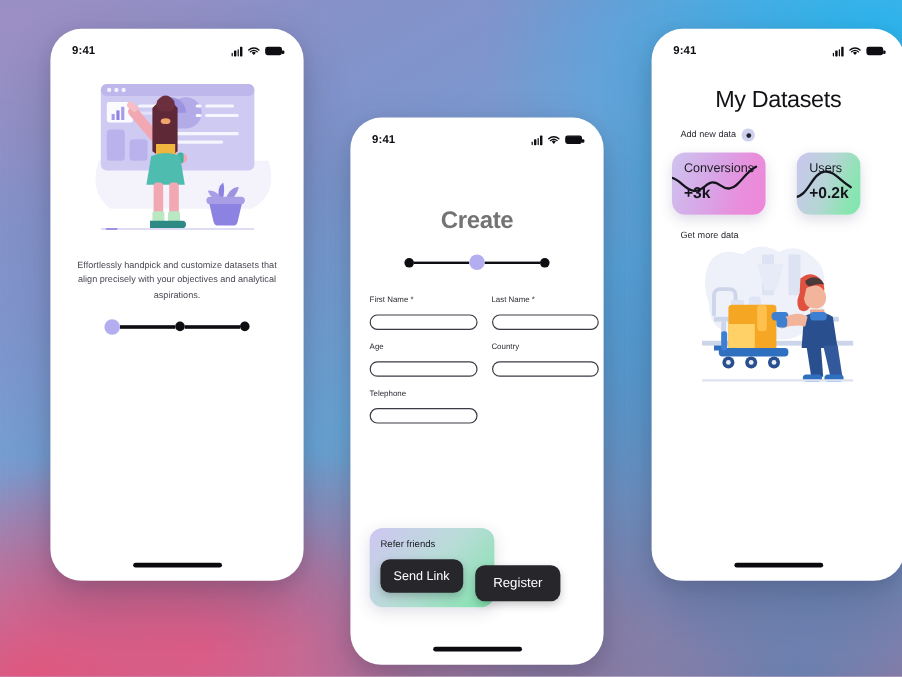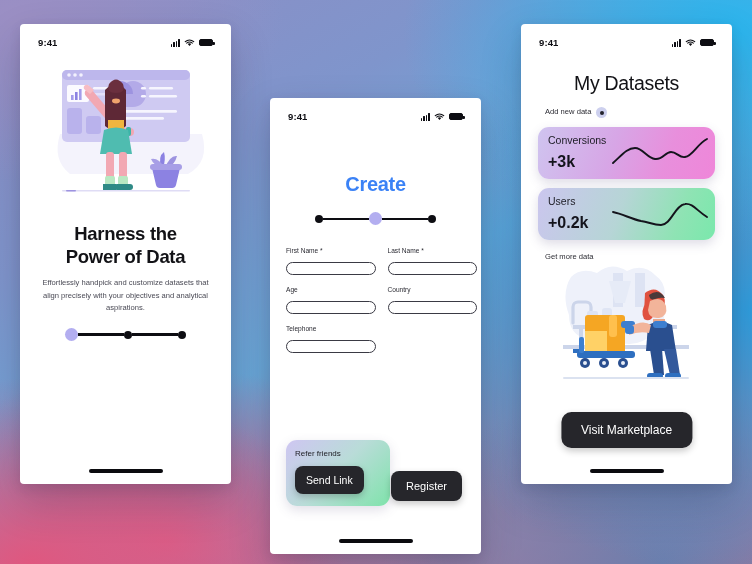--- a/index.html
+++ b/index.html
@@ -19,23 +19,24 @@
       radial-gradient(ellipse 55% 45% at 2% 3%, #9b8fc4 0%, rgba(155,143,196,0) 65%),
       radial-gradient(ellipse 60% 50% at 88% 100%, #6a7fae 0%, rgba(106,127,174,0) 62%),
       linear-gradient(150deg, #8e8dc4 0%, #7f95cc 28%, #6aa9da 52%, #8e8bb4 74%, #c0708f 100%);
     overflow: hidden;
   }
 
   
   .phone {
     position: absolute;
     background: #ffffff;
-    border-radius: 4px;
+    border-radius: 26px;
     box-shadow: 0 18px 40px rgba(40,30,60,.22), 0 4px 12px rgba(40,30,60,.12);
     overflow: hidden;
+    margin-left: 22px;
   }
   #phone1 { left: 20px;  top: 24px;  width: 211px; height: 460px; }
   #phone2 { left: 270px; top: 98px;  width: 211px; height: 456px; }
   #phone3 { left: 521px; top: 24px;  width: 211px; height: 460px; }
 
   
   .statusbar {
     display: flex; align-items: center; justify-content: space-between;
     padding: 11px 18px 0 18px;
     height: 26px;
@@ -84,65 +85,65 @@
   .stepper { display: flex; align-items: center; justify-content: center; gap: 0; margin-top: 14px; }
   .step-dot { width: 8px; height: 8px; border-radius: 50%; background: #0d0d12; flex: none; }
   .step-dot.active { width: 13px; height: 13px; background: #b3aef0; }
   .step-line { width: 46px; height: 2.4px; background: #0d0d12; flex: none; }
   .p1-cta { position: absolute; left: 50%; transform: translateX(-50%); bottom: 36px; }
   .p1-cta .dark-btn { padding: 11px 22px; font-size: 12.5px; border-radius: 10px; }
 
   
   .p2-title {
     text-align: center; font-size: 20px; font-weight: 700;
-    color: #3b82f6; line-height: 1.22; margin: 48px 26px 0; letter-spacing: -.3px;
+    color: #737373; line-height: 1.22; margin: 48px 26px 0; letter-spacing: -.3px;
   }
   .p2-stepper { margin-top: 16px; }
   .form { margin: 22px 16px 0; }
   .form-row { display: flex; gap: 12px; margin-bottom: 11px; }
   .field { flex: 1; min-width: 0; }
   .field.half { width: 50%; flex: none; }
   .field-label { font-size: 6.6px; color: #2b2b33; margin-bottom: 3px; display: block; }
   .field-input {
     width: 100%; height: 13px; border: 1px solid #3a3a44; border-radius: 7px;
     background: #fff; font-size: 6.5px; padding: 0 6px;
     font-family: "Liberation Sans", sans-serif; color: #222;
   }
   .refer-card {
     position: absolute; left: 16px; bottom: 48px; width: 104px; height: 66px;
     border-radius: 11px; padding: 9px 9px 0 9px;
     background: linear-gradient(135deg, #cfc6f2 0%, #b9dcd8 48%, #7fe3ab 100%);
     box-shadow: 0 4px 12px rgba(90,80,130,.18);
   }
   .refer-label { font-size: 8px; color: #1c1c22; margin-bottom: 8px; display: block; }
   .refer-card .dark-btn { padding: 8px 11px; font-size: 10.5px; border-radius: 8px; }
-  .register-btn { position: absolute; right: 19px; bottom: 53px; }
+  .register-btn { position: absolute; right: 36px; bottom: 53px; }
   .register-btn .dark-btn { padding: 9px 15px; font-size: 11px; border-radius: 8px; }
 
   
   .p3-title {
     font-size: 19.5px; font-weight: 400; color: #121216;
     text-align: center; margin: 22px 0 0; letter-spacing: -.3px;
   }
   .add-row { display: flex; gap: 5px; margin: 12px 0 0 24px; }
   .add-label { font-size: 7.6px; color: #2b2b33; }
   .add-badge {
     width: 11px; height: 11px; border-radius: 50%;
     background: #cdd0ee; display: flex; align-items: center; justify-content: center;
   }
   .add-badge i { width: 4px; height: 4px; border-radius: 50%; background: #23232c; display: block; }
-  .cards { margin: 9px 17px 0; display: flex; flex-direction: column; gap: 9px; }
+  .cards { margin: 9px 17px 0; display: flex; flex-direction: row; gap: 26px; }
   .stat-card {
     position: relative; height: 52px; border-radius: 11px; padding: 7px 10px;
     overflow: hidden; box-shadow: 0 4px 11px rgba(90,80,130,.2);
   }
   .stat-card.c1 { background: linear-gradient(110deg, #cfc4ef 0%, #d7a6e6 42%, #e88fdc 72%, #ef86d9 100%); }
   .stat-card.c2 { background: linear-gradient(110deg, #cbc6ee 0%, #b6d5d6 46%, #8fe3b4 78%, #7ae8ac 100%); }
   .stat-name { font-size: 10.5px; color: #1c1c24; display: block; }
-  .stat-val { font-size: 16px; font-weight: 700; color: #14141c; display: block; margin-top: 7px; }
+  .stat-val { font-size: 13px; font-weight: 700; color: #14141c; display: block; margin-top: 7px; }
   .spark { position: absolute; right: 6px; top: 9px; }
   .more-label { font-size: 7.6px; color: #2b2b33; margin: 12px 0 0 24px; }
   #phone3 .illus2 { margin: 2px auto 0; display: block; }
   .p3-cta { position: absolute; left: 50%; transform: translateX(-50%); bottom: 36px; }
   .p3-cta .dark-btn { padding: 11px 20px; font-size: 12px; border-radius: 10px; }
 </style>
 </head>
 <body>
 
 <div id="stage">
@@ -207,24 +208,20 @@
       <path d="M75 120 h13 a2.5 2.5 0 0 1 0 6 h-13 z" fill="#2f8a86"></path>
       <path d="M119 104 q-3 -12 3 -16 q2 7 -1 16 z" fill="#8c82e2"></path>
       <path d="M123 104 q5 -13 12 -12 q-2 8 -9 12 z" fill="#9d93e0"></path>
       <path d="M123 104 q-7 -11 -14 -9 q3 7 11 9 z" fill="#a79ee6"></path>
       <path d="M110 104 h28 l-4 17 a4 4 0 0 1 -4 3 h-12 a4 4 0 0 1 -4 -3 z" fill="#8c82e2"></path>
       <rect x="108" y="100" width="32" height="6" rx="3" fill="#a79ee6"></rect>
       <rect x="20" y="126" width="128" height="1.6" rx=".8" fill="#dfdcf5"></rect>
       <rect x="24" y="126" width="10" height="1.6" rx=".8" fill="#9d93e0"></rect>
     </svg>
 
-    <div class="p1-title">
-      <span>Harness the</span><br>
-      <span>Power of Data</span>
-    </div>
 
     <p class="p1-sub">Effortlessly handpick and customize datasets that align precisely with your objectives and analytical aspirations.</p>
 
     <div class="stepper">
       <span class="step-dot active"></span>
       <span class="step-line"></span>
       <span class="step-dot"></span>
       <span class="step-line"></span>
       <span class="step-dot"></span>
     </div>
@@ -390,20 +387,17 @@
       <rect x="104" y="58" width="14" height="7" rx="3" fill="#3d7fd0"></rect>
       <path d="M80 64 q14 -8 22 -2 l-2 8 q-10 -2 -20 2 z" fill="#f2b49a"></path>
       <rect x="76" y="62" width="9" height="9" rx="3" fill="#3d7fd0"></rect>
       <path d="M101 86 h12 l2 26 h-10 z" fill="#2a4f8f"></path>
       <path d="M115 86 h12 l4 26 h-10 z" fill="#33599c"></path>
       <rect x="98" y="110" width="16" height="6" rx="3" fill="#2e6fc0"></rect>
       <rect x="116" y="110" width="16" height="6" rx="3" fill="#2e6fc0"></rect>
       <rect x="14" y="114" width="126" height="2" rx="1" fill="#dbe2f0"></rect>
     </svg>
 
-    <div class="p3-cta">
-      <button class="dark-btn">Visit Marketplace</button>
-    </div>
 
     <div class="home-ind"></div>
   </div>
 
 </div>
 
 </body></html>

